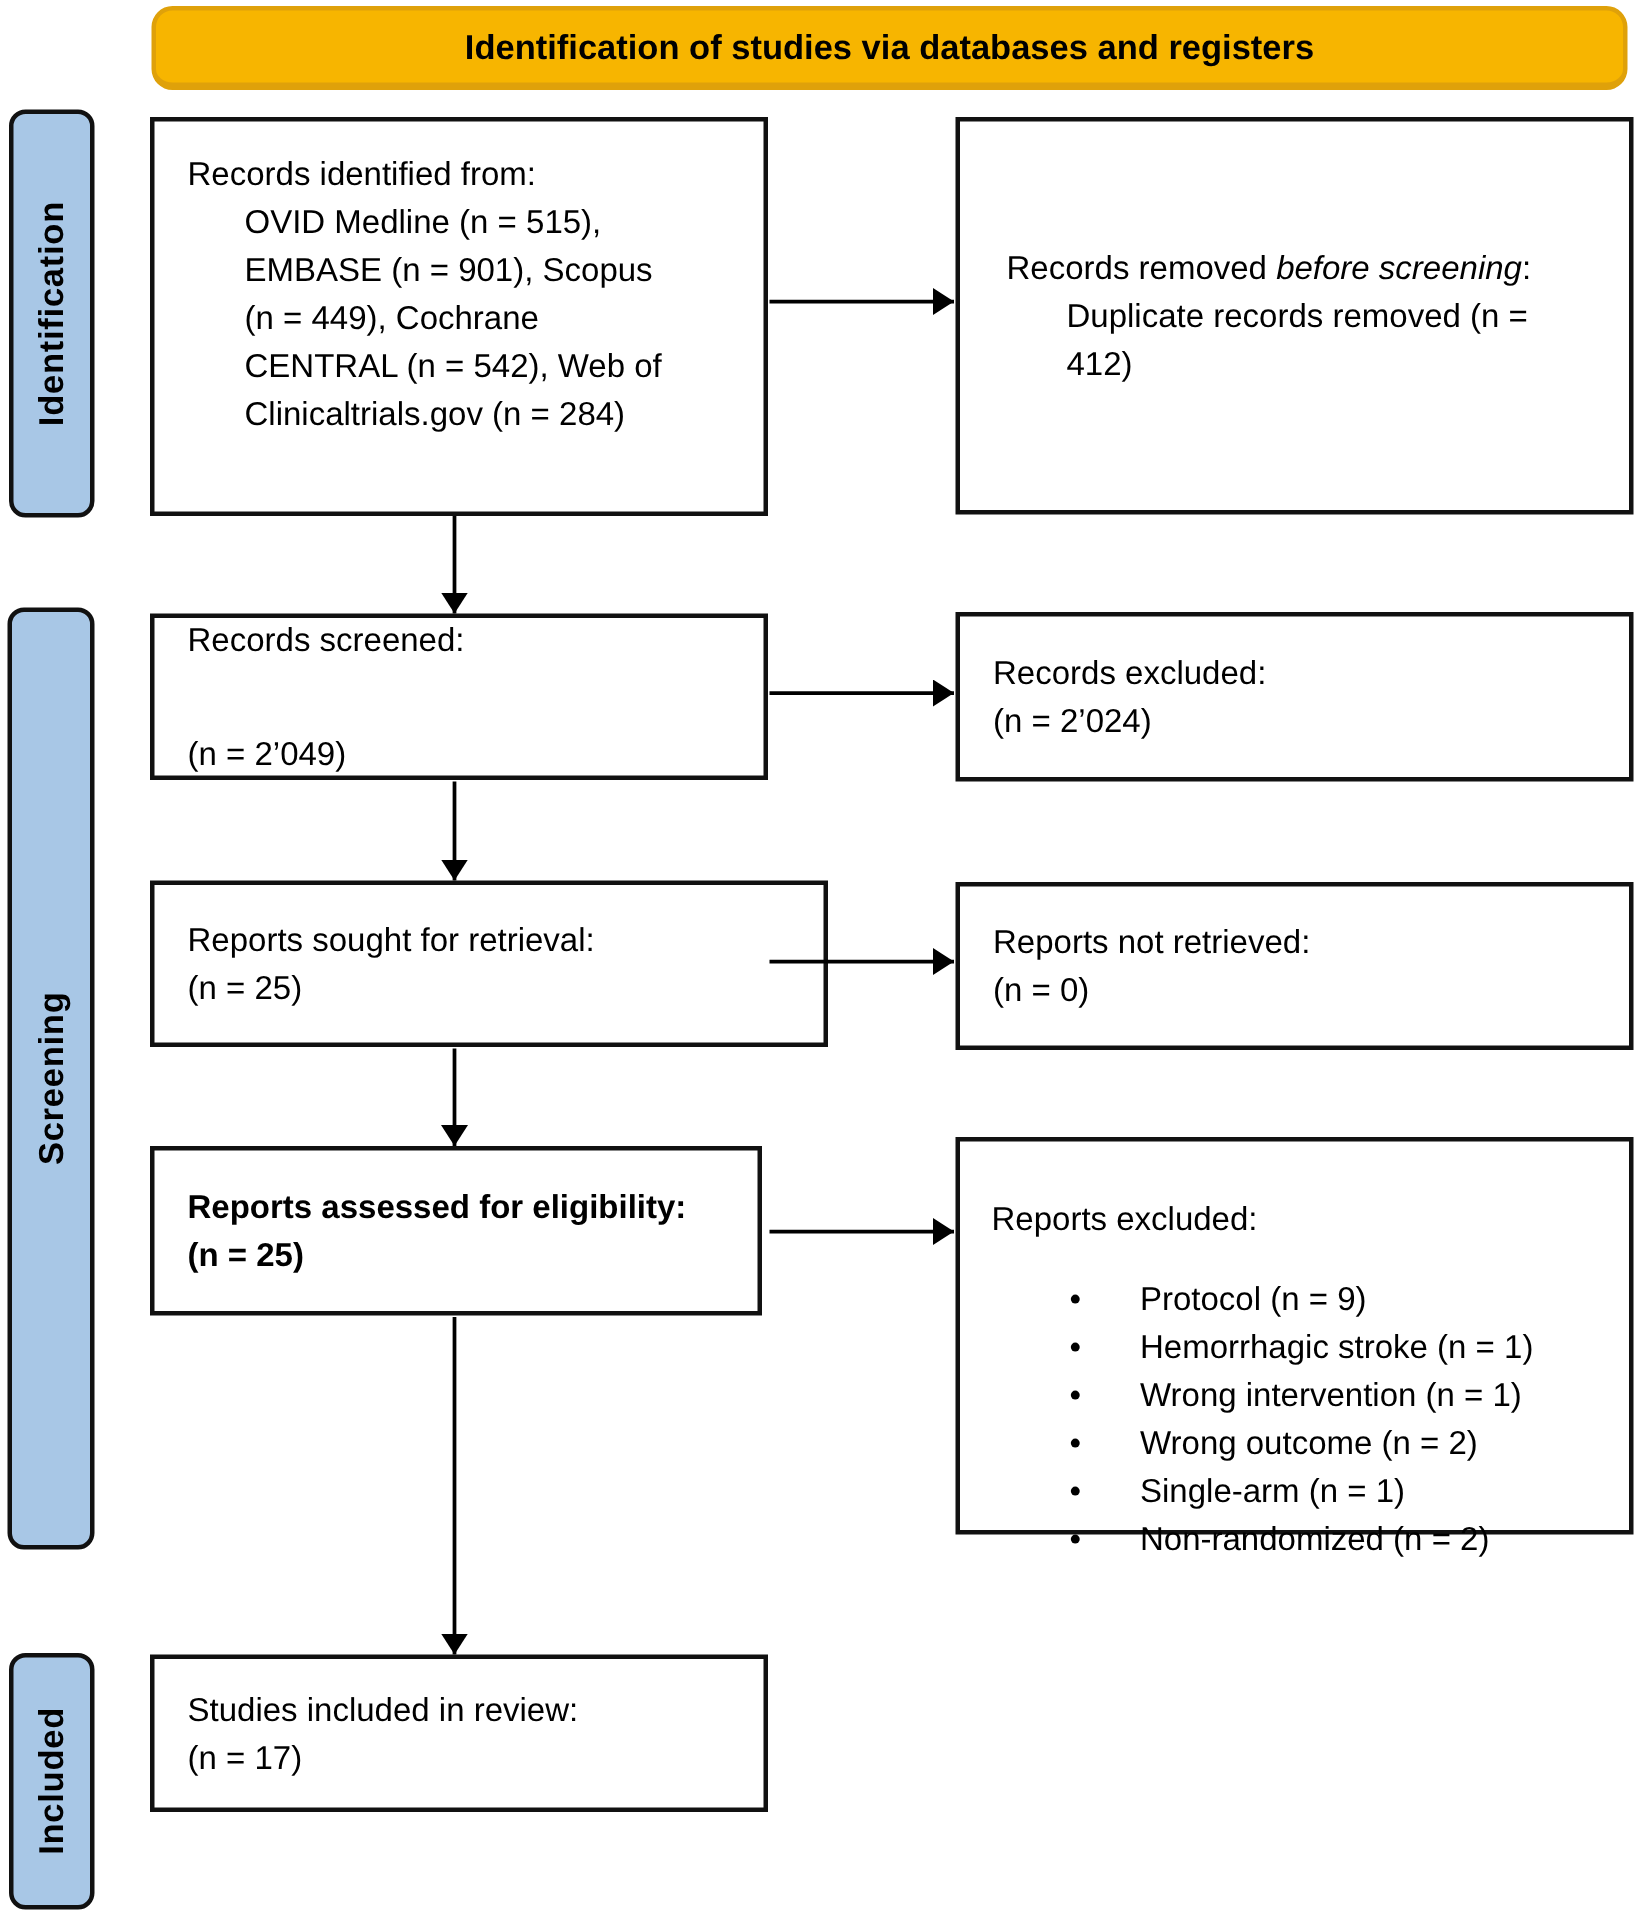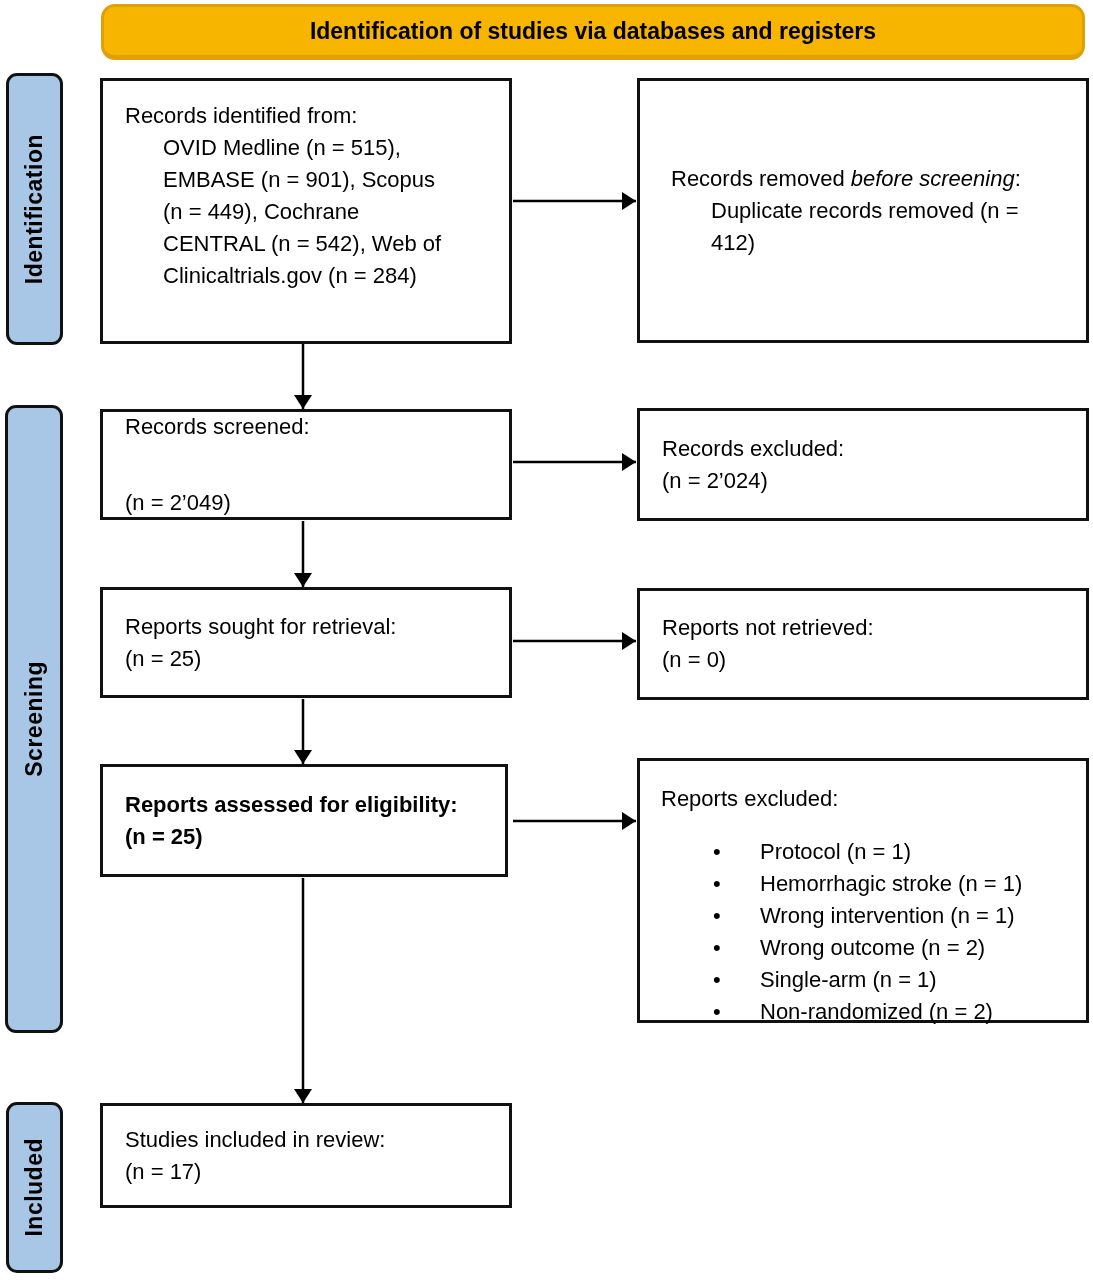--- a/index.html
+++ b/index.html
@@ -53,24 +53,24 @@
     box-sizing: border-box;
     background: #fff;
     border: 3px solid var(--box-border);
     font-size: 22px;
     line-height: 32px;
   }
   .box-identified        { left: 100px; top: 78px;   width: 412px; height: 266px; padding: 19px 14px 0 22px; }
   .box-removed           { left: 637px; top: 78px;   width: 452px; height: 265px; display:flex; flex-direction:column; justify-content:center; padding: 0 14px 0 31px; }
   .box-screened          { left: 100px; top: 409px;  width: 412px; height: 111px; gap: 44px; }
   .box-records-excluded  { left: 637px; top: 408px;  width: 452px; height: 113px; }
-  .box-sought            { left: 100px; top: 587px;  width: 412px; height: 111px; }
+  .box-sought            { left: 100px; top: 587px;  width: 452px; height: 111px; }
   .box-not-retrieved     { left: 637px; top: 588px;  width: 452px; height: 112px; }
   .box-assessed          { left: 100px; top: 764px;  width: 408px; height: 113px; font-weight: bold; }
-  .box-reports-excluded  { left: 637px; top: 758px;  width: 452px; height: 265px; padding: 22px 10px 0 21px; }
+  .box-reports-excluded  { left: 637px; top: 758px;  width: 452px; height: 265px; padding: 36px 10px 0 21px; }
   .box-included          { left: 100px; top: 1103px; width: 412px; height: 105px; }
 
   .two-line { display: flex; flex-direction: column; justify-content: center; padding: 0 14px 0 22px; }
 
   .indent { margin-left: 38px; }
   .hang   { margin-left: 40px; }
 
   .bullet-list { margin-top: 21px; }
   .bullet-row  { display: flex; margin-left: 52px; }
   .bullet-row .bullet { width: 47px; flex-shrink: 0; }
@@ -141,21 +141,21 @@
 
   <div class="flow-box box-assessed two-line">
     <div>Reports assessed for eligibility:</div>
     <div>(n = 25)</div>
   </div>
   <div class="flow-box box-reports-excluded">
     <div>Reports excluded:</div>
     <div class="bullet-list">
         <div class="bullet-row">
         <span class="bullet">•</span>
-        <span>Protocol (n = 1)</span>
+        <span>Protocol (n = 9)</span>
       </div>
         <div class="bullet-row">
         <span class="bullet">•</span>
         <span>Hemorrhagic stroke (n = 1)</span>
       </div>
         <div class="bullet-row">
         <span class="bullet">•</span>
         <span>Wrong intervention (n = 1)</span>
       </div>
         <div class="bullet-row">

